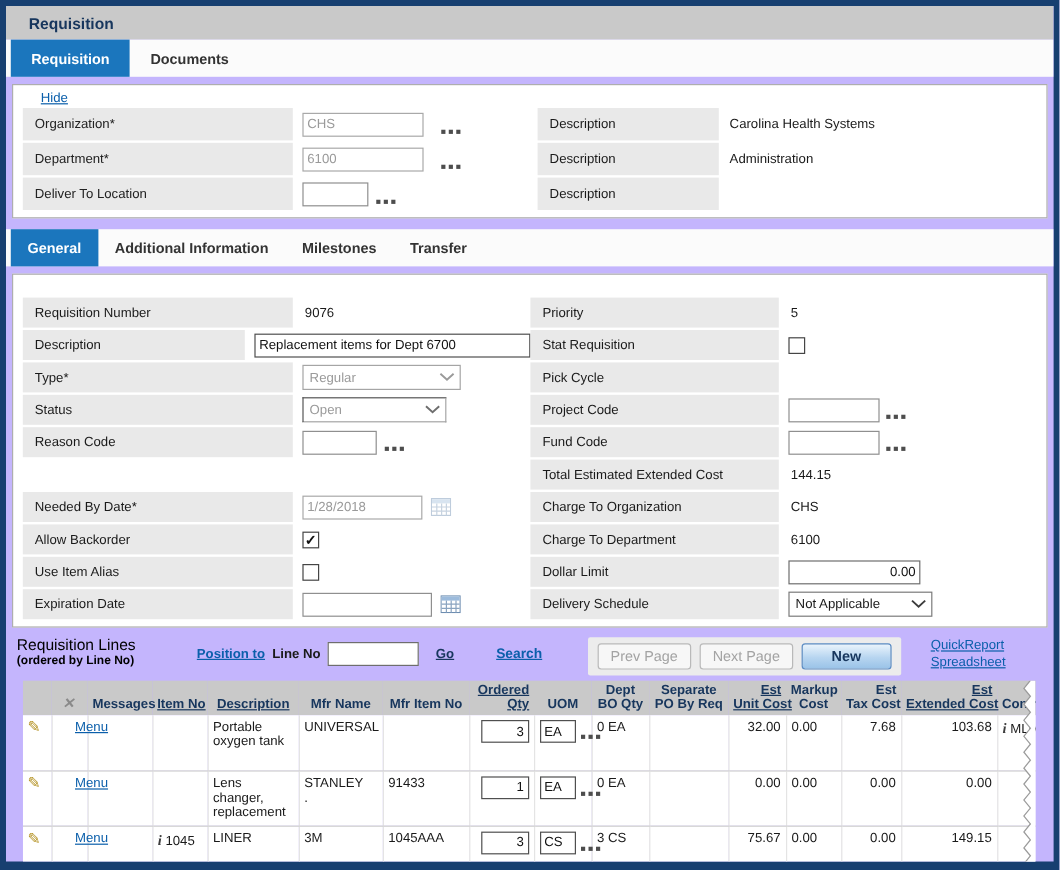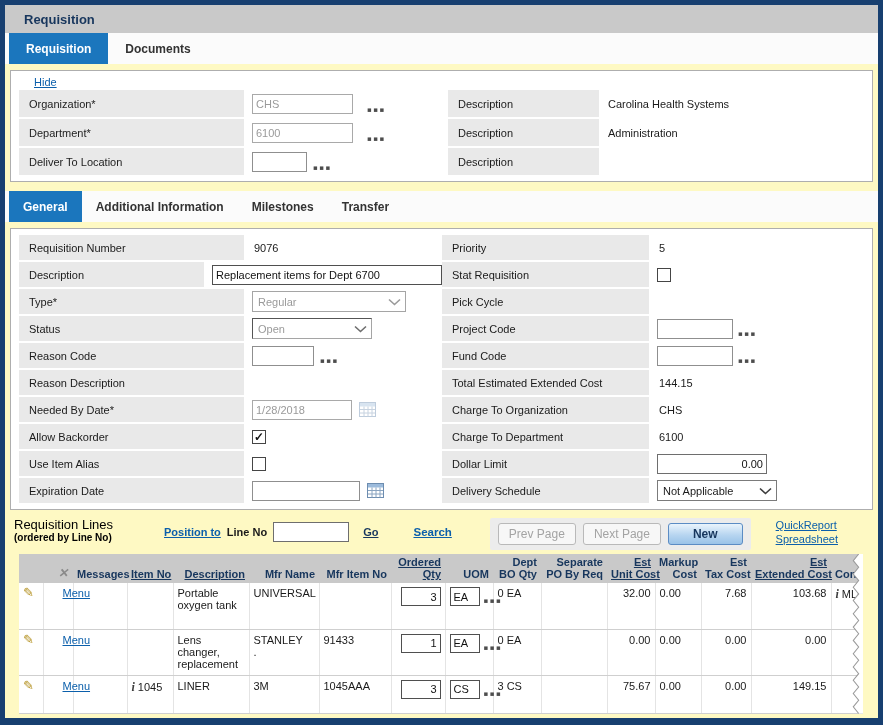--- a/index.html
+++ b/index.html
@@ -1,18 +1,18 @@
 <!DOCTYPE html>
 <html><head>
 <meta charset="utf-8">
 <style>
   * { box-sizing: border-box; }
   html,body { margin:0; padding:0; background:#fff; }
   body { width:883px; height:725px; font-family:"Liberation Sans", sans-serif; font-size:11px; color:#1a1a1a; }
-  .window { width:883px; height:725px; border:solid #173f70; border-width:5px 5px 7px 5px; background:#fef9c3; position:relative; overflow:hidden; }
+  .window { width:883px; height:725px; border:solid #173f70; border-width:5px 5px 7px 5px; background:#c4b5fd; position:relative; overflow:hidden; }
 
   
   .titlebar { height:28px; background:#c9c9c9; display:flex; align-items:center; padding-left:19px; }
   .titlebar .ttl { color:#17365d; font-weight:bold; font-size:13px; }
 
   
   .tabstrip1 { height:31px; background:#fbfbfb; display:flex; align-items:stretch; padding-left:4px; }
   .tab1 { display:flex; align-items:center; padding:0 17px; font-weight:bold; font-size:12px; color:#333; cursor:pointer; }
   .tab1.active { background:#1b76bd; color:#fff; }
 
@@ -68,21 +68,21 @@
   .search-lnk { font-weight:bold; margin-left:14px; font-size:11.5px; }
   .btn-strip { display:flex; align-items:center; gap:7px; background:#ececec; padding:5px 8px; margin-left:38px; border-radius:2px; }
   .btn { font-family:"Liberation Sans",sans-serif; font-size:12px; border-radius:3px; padding:3px 10px; cursor:pointer; }
   .btn.dis { background:#f7f7f7; border:1px solid #b9b9b9; color:#a3a3a3; }
   .btn.new { background:linear-gradient(#eaf4fc, #b7d5f0 55%, #9ac3e8); border:1px solid #5b8cc4; color:#17365d; font-weight:bold; padding:3px 24px; }
   .rep-links { display:flex; flex-direction:column; align-items:flex-start; margin-left:10px; gap:2px; margin-top:1px; }
 
   
   .tbl-wrap { position:relative; margin:4px 0 0 14px; width:844px; overflow:hidden; }
   table.lines { border-collapse:collapse; table-layout:fixed; width:852px; }
-  table.lines th { background:#c9c9c9; color:#17365d; font-size:11px; font-weight:bold; vertical-align:bottom; padding:2px 4px 3px 4px; text-align:right; white-space:nowrap; }
+  table.lines th { background:#c9c9c9; color:#17365d; font-size:11px; font-weight:bold; vertical-align:bottom; padding:2px 4px 3px 4px; text-align:center; white-space:nowrap; }
   table.lines th.rt { text-align:right; }
   .hlink { text-decoration:underline; cursor:pointer; }
   table.lines td { border-bottom:1px solid #cfcfcf; border-right:1px solid #e4e4e4; vertical-align:top; padding:4px 4px 2px 4px; background:#fff; white-space:pre-line; font-size:11px; }
   table.lines td.rt { text-align:right; white-space:nowrap; }
   table.lines td.nw { white-space:nowrap; }
   tr.r1 td, tr.r2 td { height:46px; }
   tr.r3 td { height:38px; }
   .pencil { color:#b3901f; font-size:13px; cursor:pointer; line-height:12px; display:inline-block; }
   .xicon { color:#8a8a8a; font-size:12px; font-weight:bold; transform:skewX(-12deg); display:inline-block; }
   .iicon { font-family:"Liberation Serif",serif; font-style:italic; font-weight:bold; color:#3c3c3c; font-size:12px; margin-right:3px; }
@@ -139,42 +139,42 @@
     </div>
   </div>
 
   <div class="tabstrip2">
     <div class="tab2 active">General</div>
     <div class="tab2">Additional Information</div>
     <div class="tab2">Milestones</div>
     <div class="tab2">Transfer</div>
   </div>
 
-  <div class="panel" style="padding-top:4px">
+  <div class="panel" style="padding-top:17px">
     <div class="gcols">
       <div class="gcol-l">
 
         <div class="g-row">
             <div class="g-label">Requisition Number</div>
           <div class="g-ctrl">
               <span class="statictext">9076</span>
             </div>
           </div>
 
         <div class="g-row">
             <div class="g-label">Description</div>
           <div class="g-ctrl">
               <input class="tbox" style="width: 230px;" value="Replacement items for Dept 6700">
             </div>
           </div>
 
         <div class="g-row">
             <div class="g-label">Type*</div>
           <div class="g-ctrl">
-              <div class="select dis" style="width:154px">
+              <div class="select dis" style="width:132px">
             <span>Regular</span>
             <span><svg width="13" height="8">
                     <polyline points="1,1.5 6.5,6.5 12,1.5" fill="none" stroke="#9a9a9a" stroke-width="1.6"></polyline>
                   </svg></span>
           </div>
             </div>
           </div>
 
         <div class="g-row">
             <div class="g-label">Status</div>
@@ -190,21 +190,20 @@
 
         <div class="g-row">
             <div class="g-label">Reason Code</div>
           <div class="g-ctrl" style="gap:6px">
               <input class="tbox" style="width: 62px; border-color: rgb(143, 143, 143);" value="">
           <span class="dots">▪▪▪</span>
             </div>
           </div>
 
         <div class="g-row">
-            <div class="g-label">Reason Description</div>
           <div class="g-ctrl">
               <span class="statictext"></span>
             </div>
           </div>
 
         <div class="g-row">
             <div class="g-label">Needed By Date*</div>
           <div class="g-ctrl" style="gap:7px">
               <input class="tbox dis" style="width: 100px;" value="1/28/2018">
           <span class="cal" style="opacity:.55">

